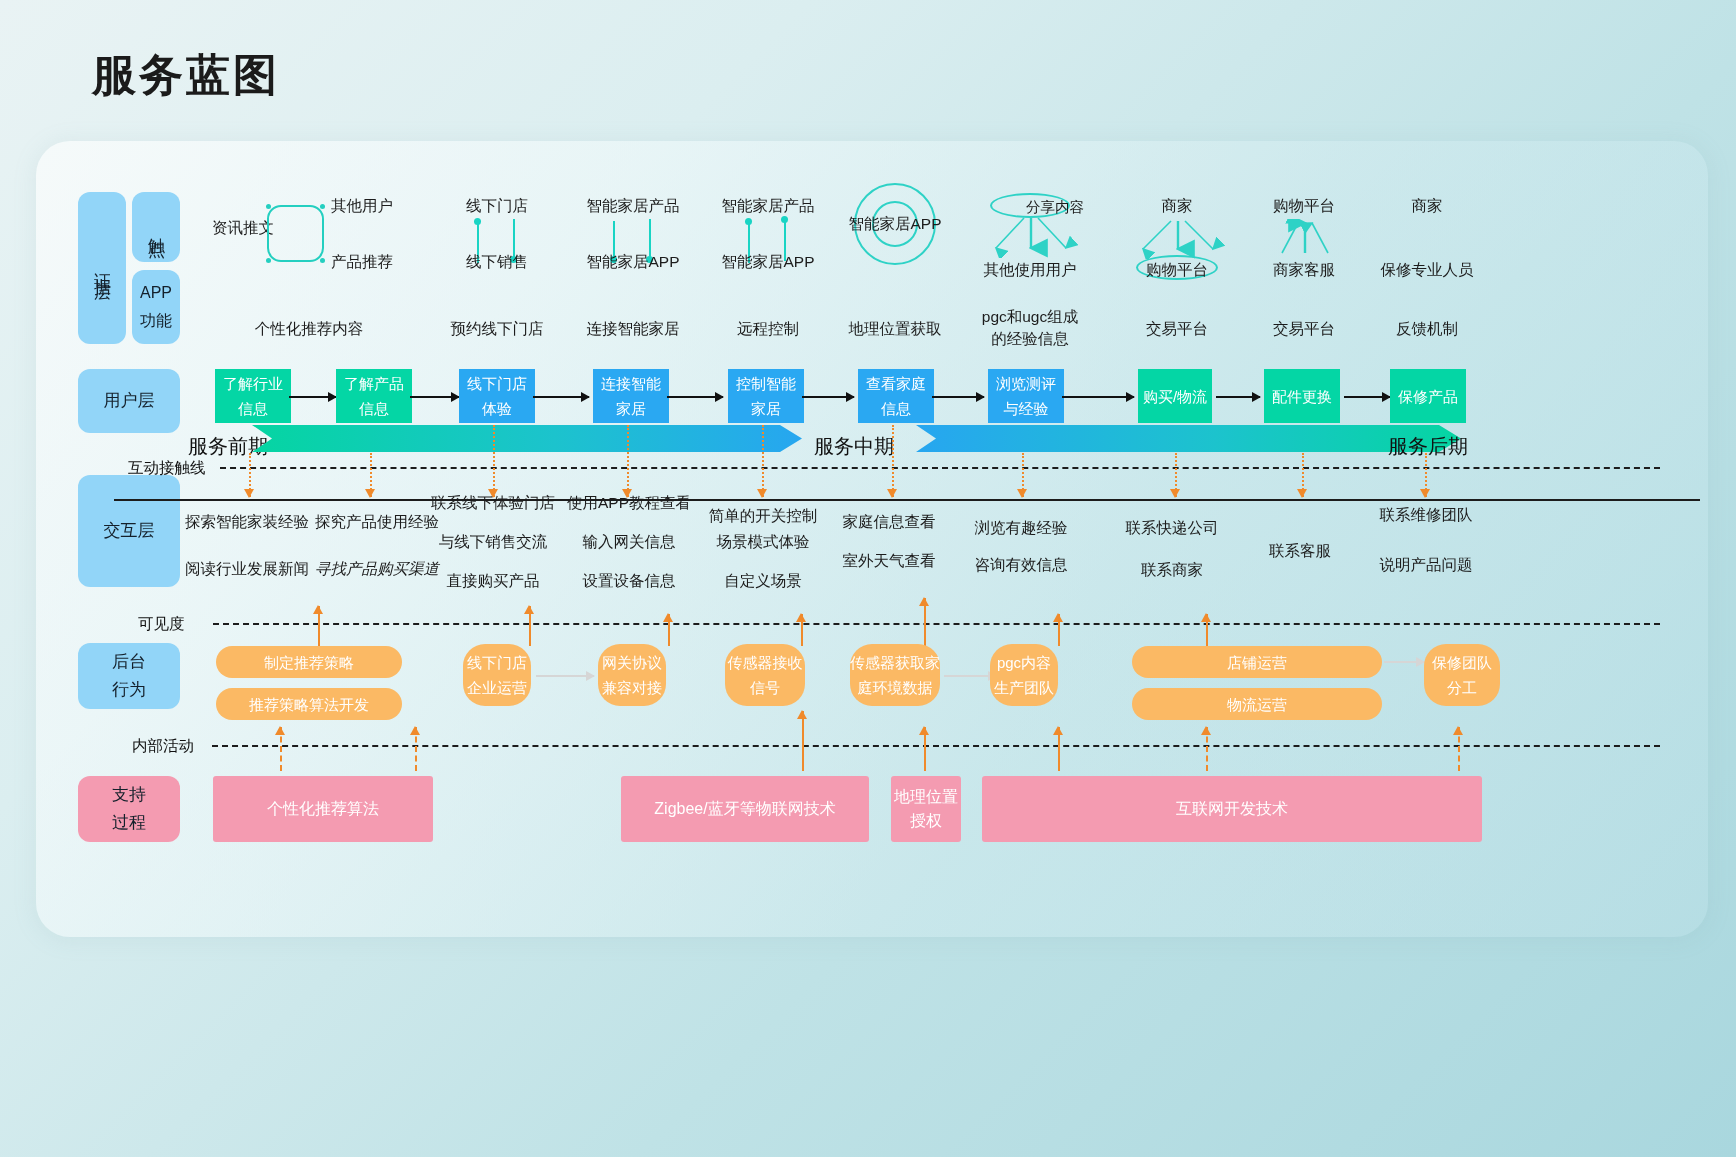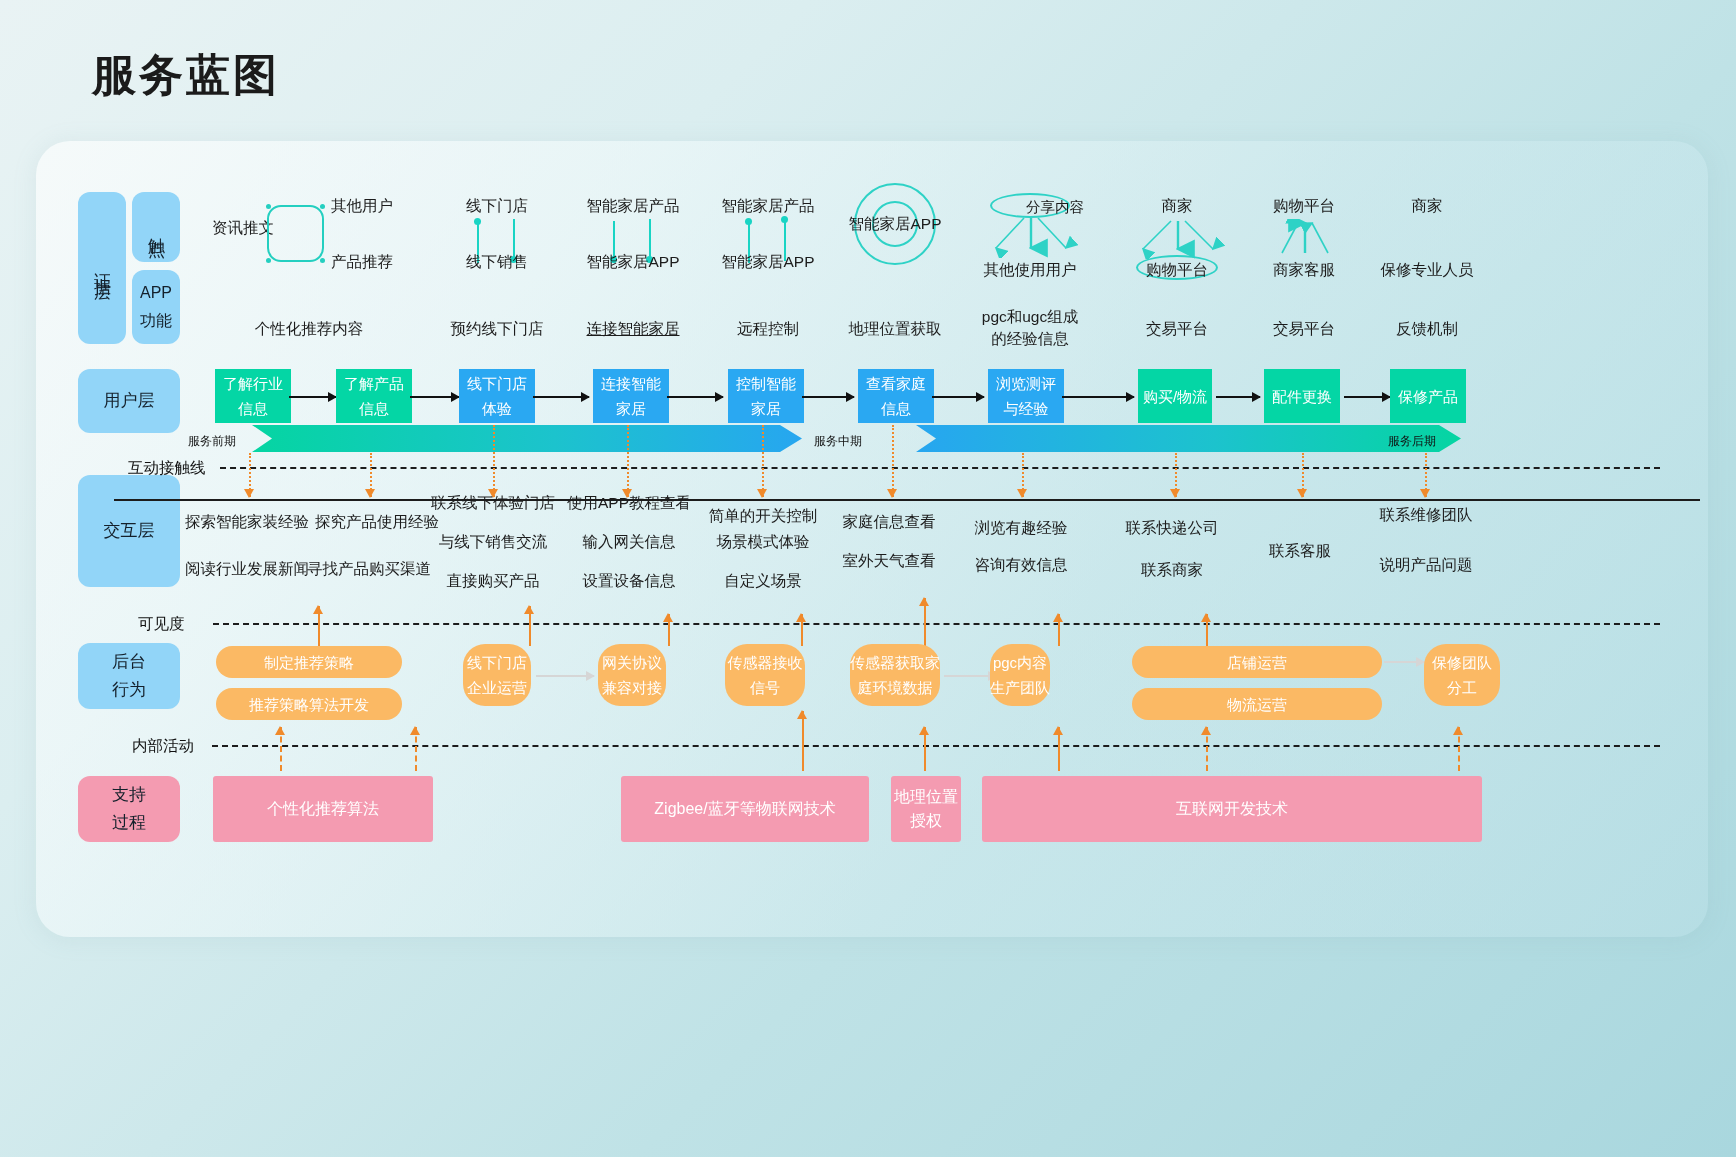--- a/index.html
+++ b/index.html
@@ -97,21 +97,21 @@
   .uarrow { position: absolute; height: 2px; background: #111; }
   .uarrow::after {
     content:""; position:absolute; right:-1px; top:-4px;
     border-left: 9px solid #111;
     border-top: 5px solid transparent;
     border-bottom: 5px solid transparent;
   }
 
   
   .phase-label {
-    position: absolute; font-size: 12px; color: #111; font-weight: 500; white-space: nowrap;
+    position: absolute; font-size: 20px; color: #111; font-weight: 500; white-space: nowrap;
   }
 
   
   .hline { position: absolute; height: 0; border-top: 2px dashed #1c1c1c; }
   .hline-label {
     position: absolute; font-size: 15.5px; color: #111; white-space: nowrap;
   }
 
   
   .ix-text {
@@ -272,21 +272,21 @@
 
   <div class="ev-text ev-center" style="left:1391px; top:54px;">商家</div>
   <div class="ev-text ev-center" style="left:1391px; top:118px;">保修专业人员</div>
 
   <div class="app-text" style="left:273px; top:177px;">
     <div>个性化推荐内容</div>
   </div>
   <div class="app-text" style="left:461px; top:177px;">
     <div>预约线下门店</div>
   </div>
-  <div class="app-text" style="left:597px; top:177px;text-decoration:underline;">
+  <div class="app-text" style="left:597px; top:177px;">
     <div>连接智能家居</div>
   </div>
   <div class="app-text" style="left:732px; top:177px;">
     <div>远程控制</div>
   </div>
   <div class="app-text" style="left:859px; top:177px;">
     <div>地理位置获取</div>
   </div>
   <div class="app-text" style="left:994px; top:165px;">
     <div>pgc和ugc组成</div>
@@ -425,21 +425,21 @@
     </div>
   <div class="varrow v-dotted-down" style="left:1389px; top:312px; height:44px;">
       <div class="stem"></div>
       <div class="head"></div>
     </div>
 
   <div class="ix-text" style="left:211px; top:371px;">探索智能家装经验</div>
   <div class="ix-text" style="left:211px; top:418px;">阅读行业发展新闻</div>
 
   <div class="ix-text" style="left:341px; top:371px;">探究产品使用经验</div>
-  <div class="ix-text" style="left:333px; top:418px;">寻找产品购买渠道</div>
+  <div class="ix-text" style="left:341px; top:418px;font-style:italic;">寻找产品购买渠道</div>
 
   <div class="ix-text" style="left:457px; top:352px;">联系线下体验门店</div>
   <div class="ix-text" style="left:457px; top:391px;">与线下销售交流</div>
   <div class="ix-text" style="left:457px; top:430px;">直接购买产品</div>
 
   <div class="ix-text" style="left:593px; top:352px;">使用APP教程查看</div>
   <div class="ix-text" style="left:593px; top:391px;">输入网关信息</div>
   <div class="ix-text" style="left:593px; top:430px;">设置设备信息</div>
 
   <div class="ix-text" style="left:727px; top:365px;">简单的开关控制</div>
@@ -514,21 +514,21 @@
     <span>传感器接收</span>
     <span>信号</span>
   </div>
 
   <div class="bpill" style="left:814px; top:503px; width:90px; height:62px;">
     <span>传感器获取家</span>
     <span>庭环境数据</span>
   </div>
   <div class="gconn" style="left:908px; top:534px; width:52px;"></div>
 
-  <div class="bpill" style="left:954px; top:503px; width:60px; height:62px;">
+  <div class="bpill" style="left:954px; top:503px; width:68px; height:62px;">
     <span>pgc内容</span>
     <span>生产团队</span>
   </div>
 
   <div class="bpill" style="left:1096px; top:505px; width:250px; height:32px;">
     <span>店铺运营</span>
   </div>
   <div class="bpill" style="left:1096px; top:547px; width:250px; height:32px;">
     <span>物流运营</span>
   </div>

